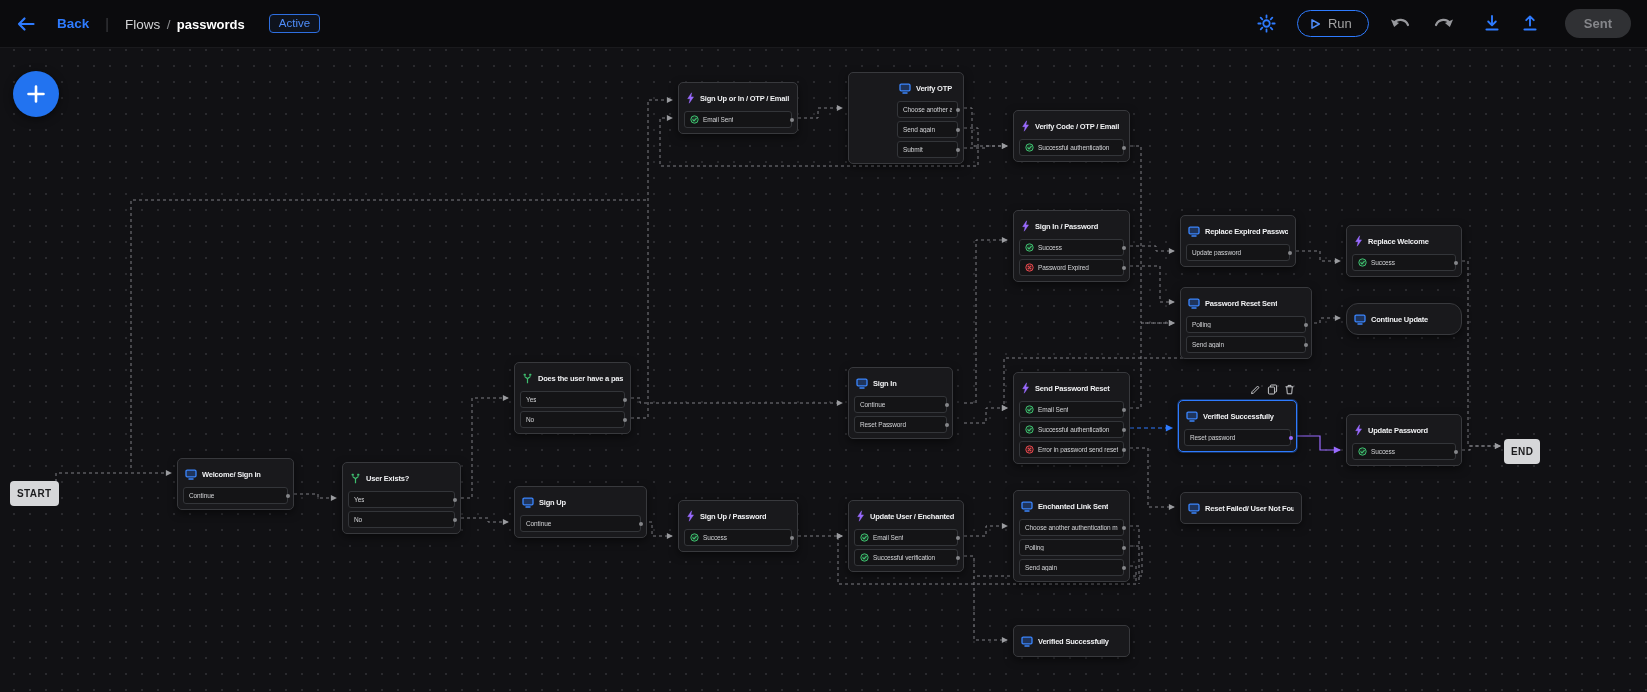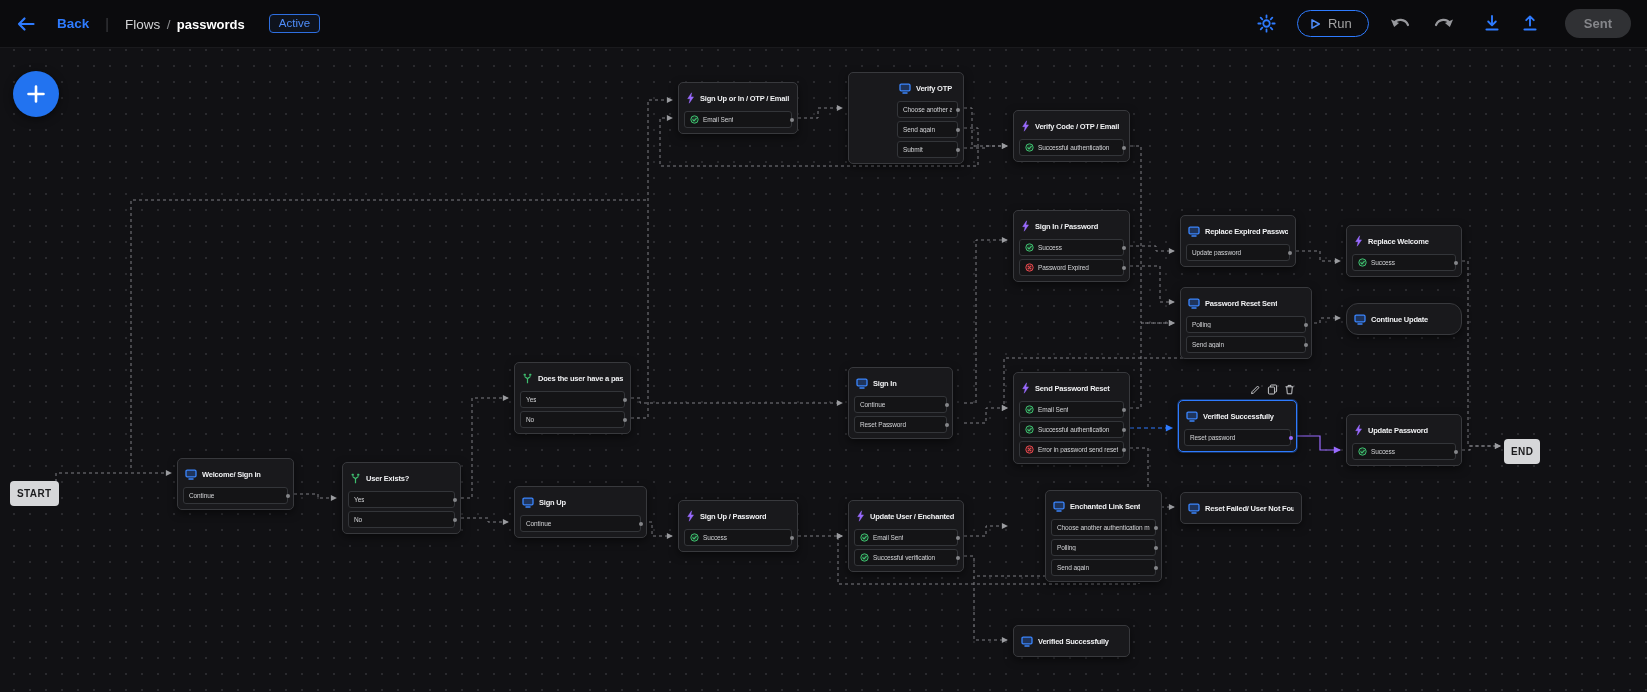--- a/index.html
+++ b/index.html
@@ -529,21 +529,21 @@
         <span style="display: flex;">
           <svg width="9" height="9" viewBox="0 0 9 9">
             <circle cx="4.5" cy="4.5" r="3.7" fill="rgba(63,191,111,0.18)" stroke="#3fbf6f" stroke-width="1"></circle>
             <path d="M2.8 4.6 L4 5.9 L6.3 3.3" fill="none" stroke="#3fbf6f" stroke-width="1.1" stroke-linecap="round" stroke-linejoin="round"></path>
           </svg>
         </span>
         <span class="row-label">Successful verification</span>
         <span class="row-port"></span>
       </div>
     </div>
-    <div class="node" style="left: 1013px; top: 490px; width: 117px; margin-left: 32px;">
+    <div class="node" style="left: 1013px; top: 490px; width: 117px;">
       <div class="node-header">
         <span style="display: flex;">
           <svg width="12" height="11" viewBox="0 0 12 11">
             <rect x="1" y="1.2" width="10" height="6.6" rx="1.2" fill="rgba(46,123,255,0.28)" stroke="#3b86ff" stroke-width="1.3"></rect>
             <path d="M4 10 H8" stroke="#3b86ff" stroke-width="1.5" stroke-linecap="round"></path>
           </svg>
         </span>
         <span class="node-title">Enchanted Link Sent</span>
       </div>
       <div class="node-row">

